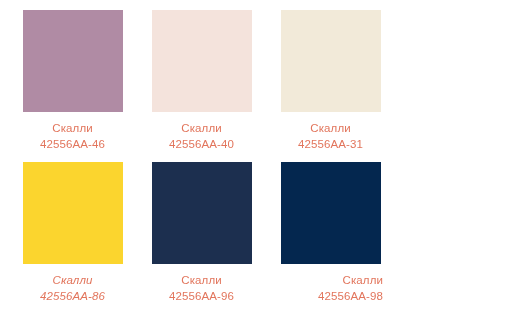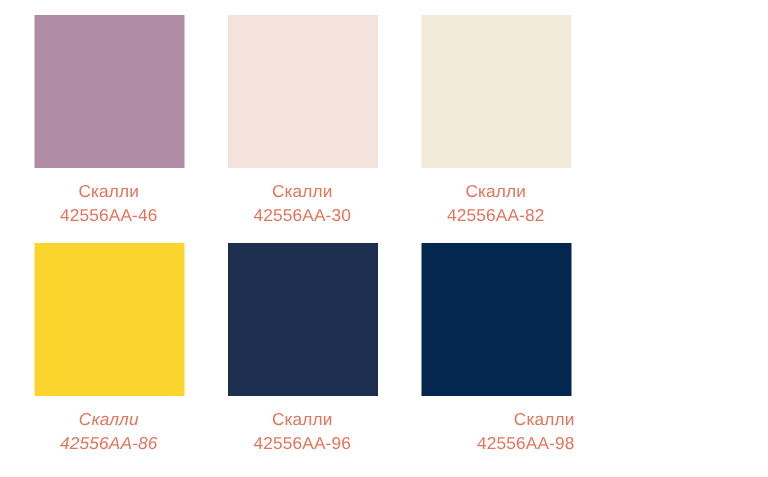--- a/index.html
+++ b/index.html
@@ -52,25 +52,25 @@
 </head>
 <body>
 
 <div id="swatch-grid" style="background: rgb(255, 255, 255);">
     <div class="swatch-card">
       <div class="swatch-chip" style="background: rgb(176, 139, 164);"></div>
       <div class="swatch-label" style="color: rgb(226, 117, 92);">Скалли 42556АА-46</div>
     </div>
     <div class="swatch-card">
       <div class="swatch-chip" style="background: rgb(244, 227, 220);"></div>
-      <div class="swatch-label" style="color: rgb(226, 117, 92);">Скалли 42556АА-30</div>
+      <div class="swatch-label" style="color: rgb(226, 117, 92);">Скалли 42556АА-40</div>
     </div>
     <div class="swatch-card">
       <div class="swatch-chip" style="background: rgb(242, 234, 217);"></div>
-      <div class="swatch-label" style="color: rgb(226, 117, 92);">Скалли 42556АА-82</div>
+      <div class="swatch-label" style="color: rgb(226, 117, 92);">Скалли 42556АА-31</div>
     </div>
     <div class="swatch-card">
       <div class="swatch-chip" style="background: rgb(251, 213, 46);"></div>
       <div class="swatch-label" style="color: rgb(226, 117, 92); font-style: italic;">Скалли 42556АА-86</div>
     </div>
     <div class="swatch-card">
       <div class="swatch-chip" style="background: rgb(28, 47, 79);"></div>
       <div class="swatch-label" style="color: rgb(226, 117, 92); text-align: center;">Скалли 42556АА-96</div>
     </div>
     <div class="swatch-card">

